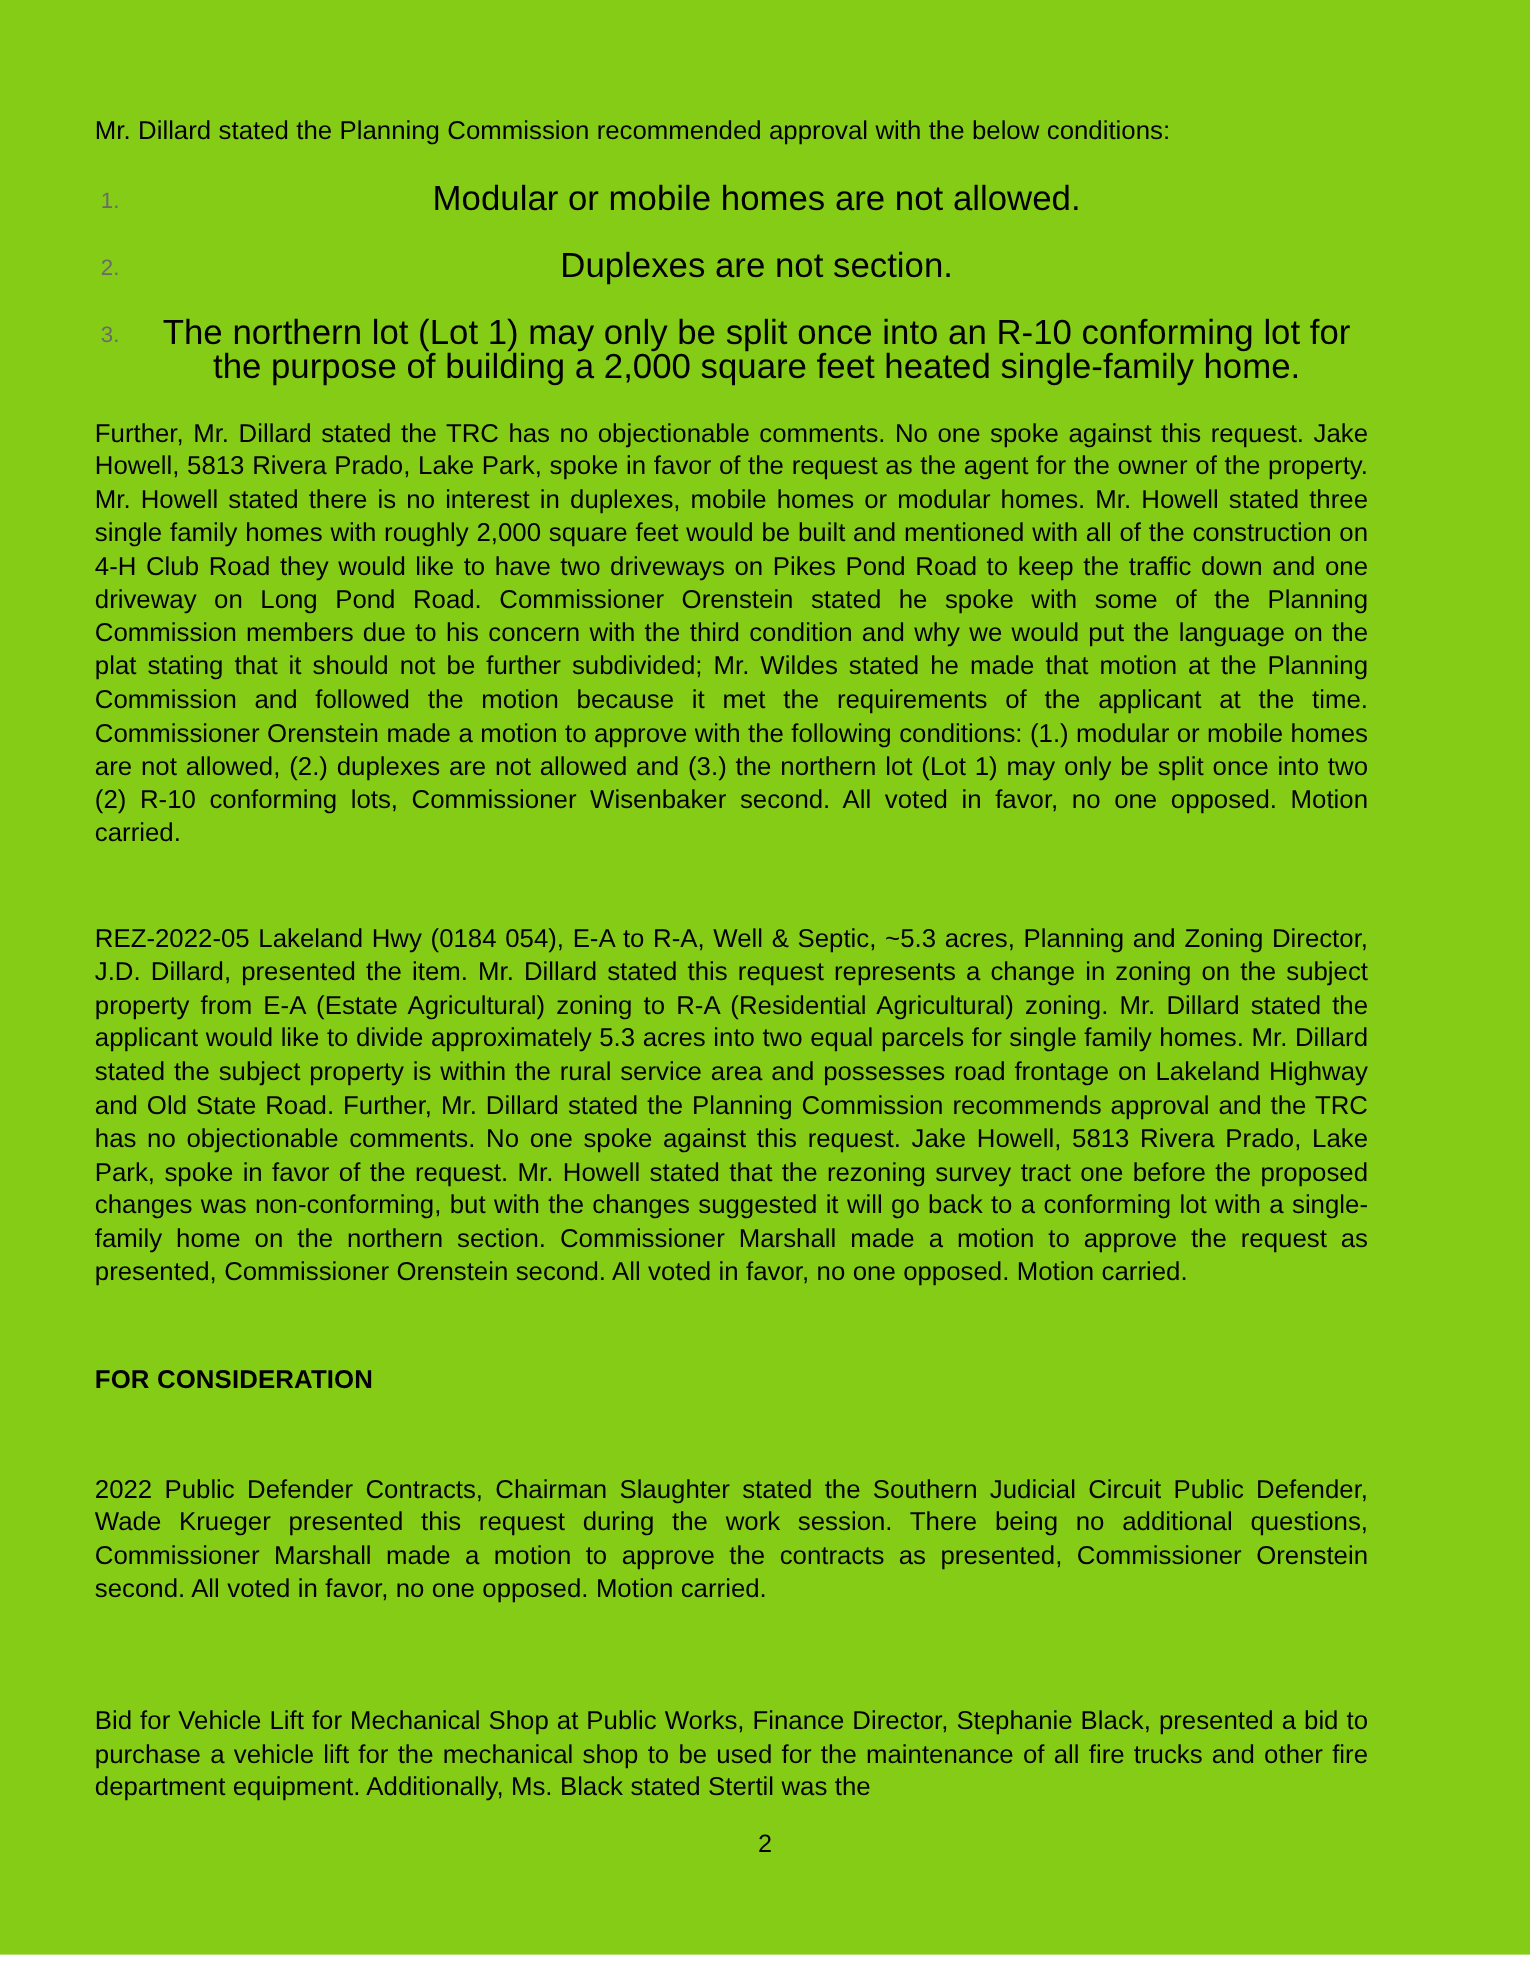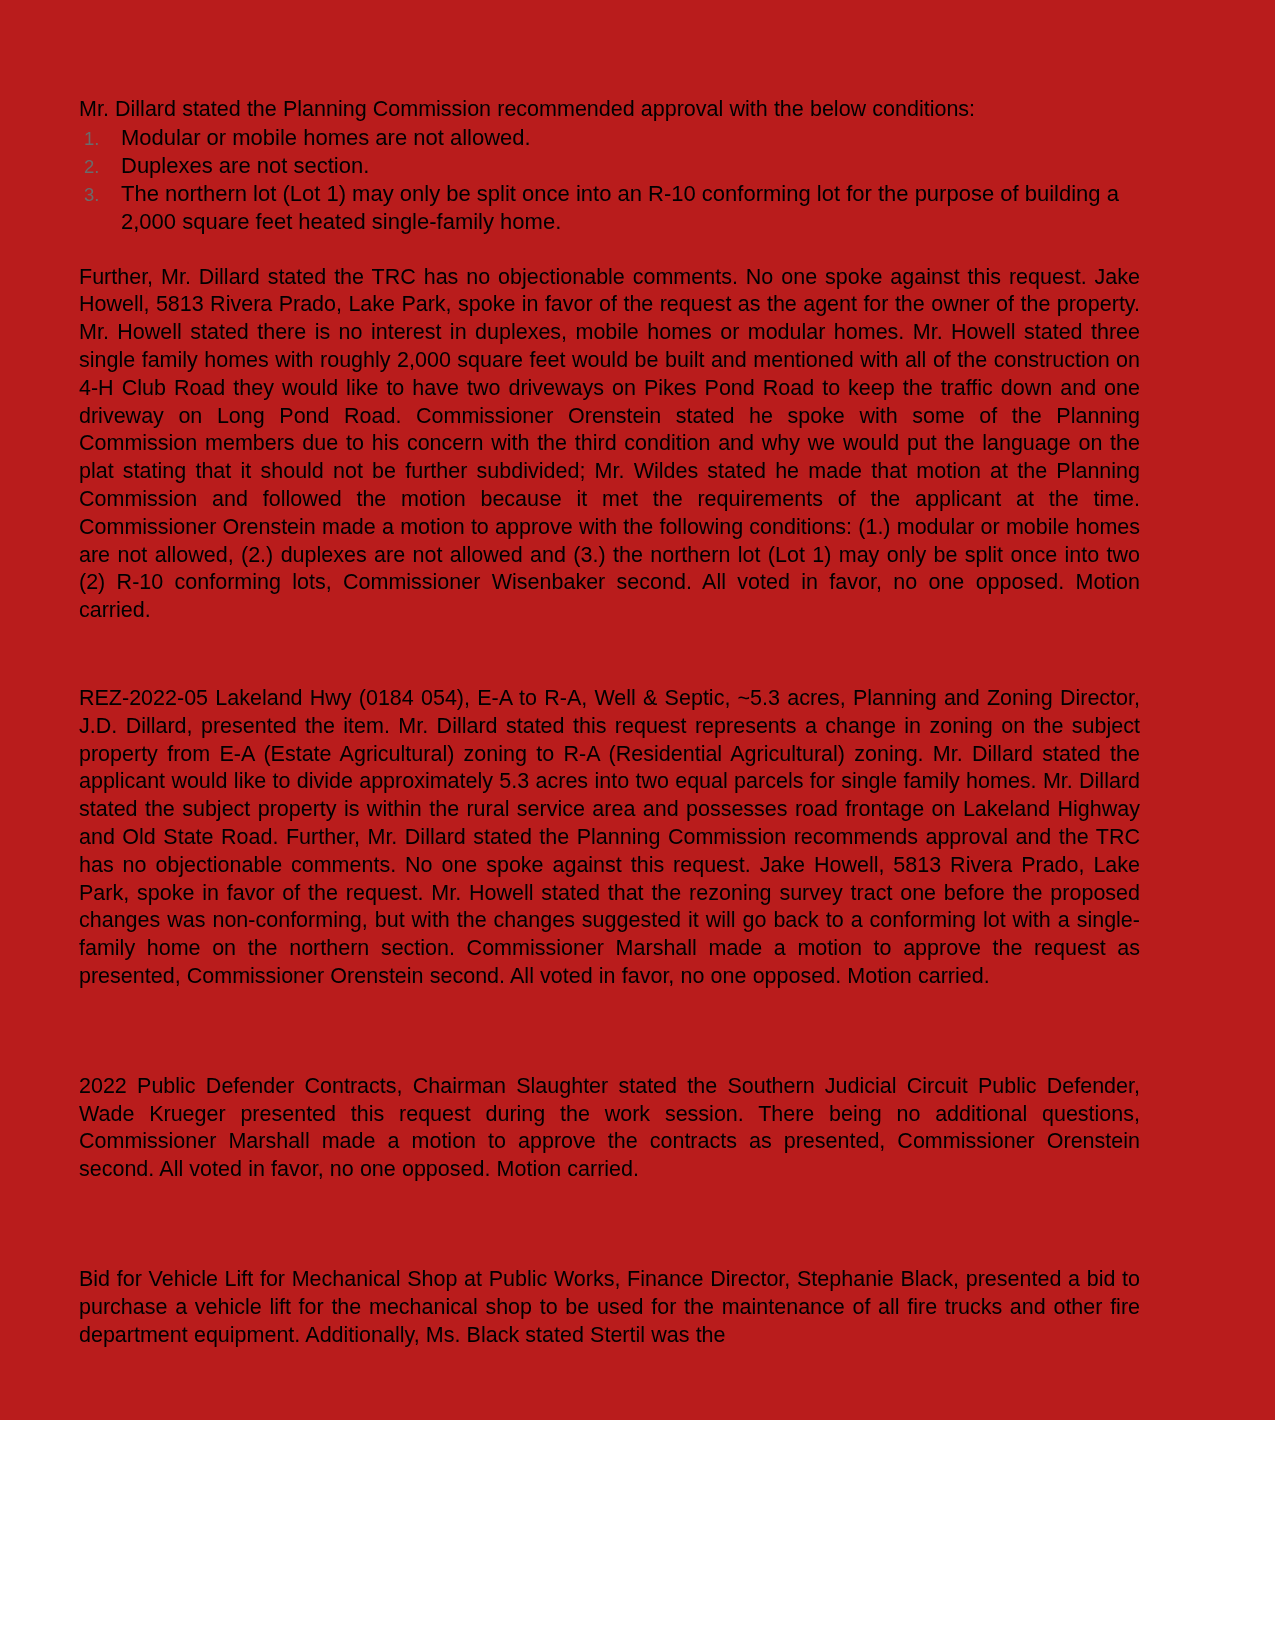--- a/index.html
+++ b/index.html
@@ -7,22 +7,22 @@
     padding: 0;
     background: #ffffff;
   }
   body {
     font-family: "Liberation Sans", sans-serif;
     color: #000000;
   }
   .page {
     position: relative;
     width: 1275px;
-    height: 1420px;
-    background: #b91c1c;
+    height: 1629px;
+    background: #84cc16;
     box-sizing: border-box;
     padding: 1px;
     overflow: hidden;
   }
   .content {
     position: absolute;
     left: 79px;
     top: 96px;
     width: 1061px;
   }
@@ -44,23 +44,24 @@
   ol.conditions {
     margin: 0;
     padding: 0;
     list-style: none;
     counter-reset: cond;
   }
   ol.conditions > li {
     counter-increment: cond;
     position: relative;
     padding-left: 42px;
-    font-size: 22px;
+    font-size: 29px;
     line-height: 28.2px;
-    text-align: left;
+    text-align: center;
+    margin-top: 28px;
   }
   ol.conditions > li::before {
     content: counter(cond) ".";
     position: absolute;
     left: 5px;
     top: 0;
     color: #6b6b6b;
     font-size: 18.5px;
     line-height: 29px;
   }
@@ -98,20 +99,21 @@
     <div class="gap-sm"></div>
 
     <p class="para">Further, Mr. Dillard stated the TRC has no objectionable comments.  No one spoke against this request.  Jake Howell, 5813 Rivera Prado, Lake Park, spoke in favor of the request as the agent for the owner of the property.  Mr. Howell stated there is no interest in duplexes, mobile homes or modular homes.  Mr. Howell stated three single family homes with roughly 2,000 square feet would be built and mentioned with all of the construction on 4-H Club Road they would like to have two driveways on Pikes Pond Road to keep the traffic down and one driveway on Long Pond Road.  Commissioner Orenstein stated he spoke with some of the Planning Commission members due to his concern with the third condition and why we would put the language on the plat stating that it should not be further subdivided; Mr. Wildes stated he made that motion at the Planning Commission and followed the motion because it met the requirements of the applicant at the time.  Commissioner Orenstein made a motion to approve with the following conditions: (1.) modular or mobile homes are not allowed, (2.) duplexes are not allowed and (3.) the northern lot (Lot 1) may only be split once into two (2) R-10 conforming lots, Commissioner Wisenbaker second.  All voted in favor, no one opposed.  Motion carried.</p>
 
     <div class="gap-xl"></div>
 
     <p class="para"><span class="b">REZ-2022-05 Lakeland Hwy (0184 054), E-A to R-A, Well &amp; Septic, ~5.3 acres,</span><span> Planning and Zoning Director, J.D. Dillard, presented the item.  Mr. Dillard stated this request represents a change in zoning on the subject property from E-A (Estate Agricultural) zoning to R-A (Residential Agricultural) zoning.  Mr. Dillard stated the applicant would like to divide approximately 5.3 acres into two equal parcels for single family homes.  Mr. Dillard stated the subject property is within the rural service area and possesses road frontage on Lakeland Highway and Old State Road.  Further, Mr. Dillard stated the Planning Commission recommends approval and the TRC has no objectionable comments.  No one spoke against this request.  Jake Howell, 5813 Rivera Prado, Lake Park, spoke in favor of the request.  Mr. Howell stated that the rezoning survey tract one before the proposed changes was non-conforming, but with the changes suggested it will go back to a conforming lot with a single-family home on the northern section.  Commissioner Marshall made a motion to approve the request as presented, Commissioner Orenstein second.  All voted in favor, no one opposed.  Motion carried.</span></p>
 
     <div class="gap-md"></div>
 
+    <p class="section-head">FOR CONSIDERATION</p>
 
     <div class="gap-md"></div>
 
     <p class="para"><span class="b">2022 Public Defender Contracts,</span><span> Chairman Slaughter stated the Southern Judicial Circuit Public Defender, Wade Krueger presented this request during the work session.  There being no additional questions, Commissioner Marshall made a motion to approve the contracts as presented, Commissioner Orenstein second.  All voted in favor, no one opposed.  Motion carried.</span></p>
 
     <div class="gap-md"></div>
 
 
     <div class="gap-md"></div>
 

